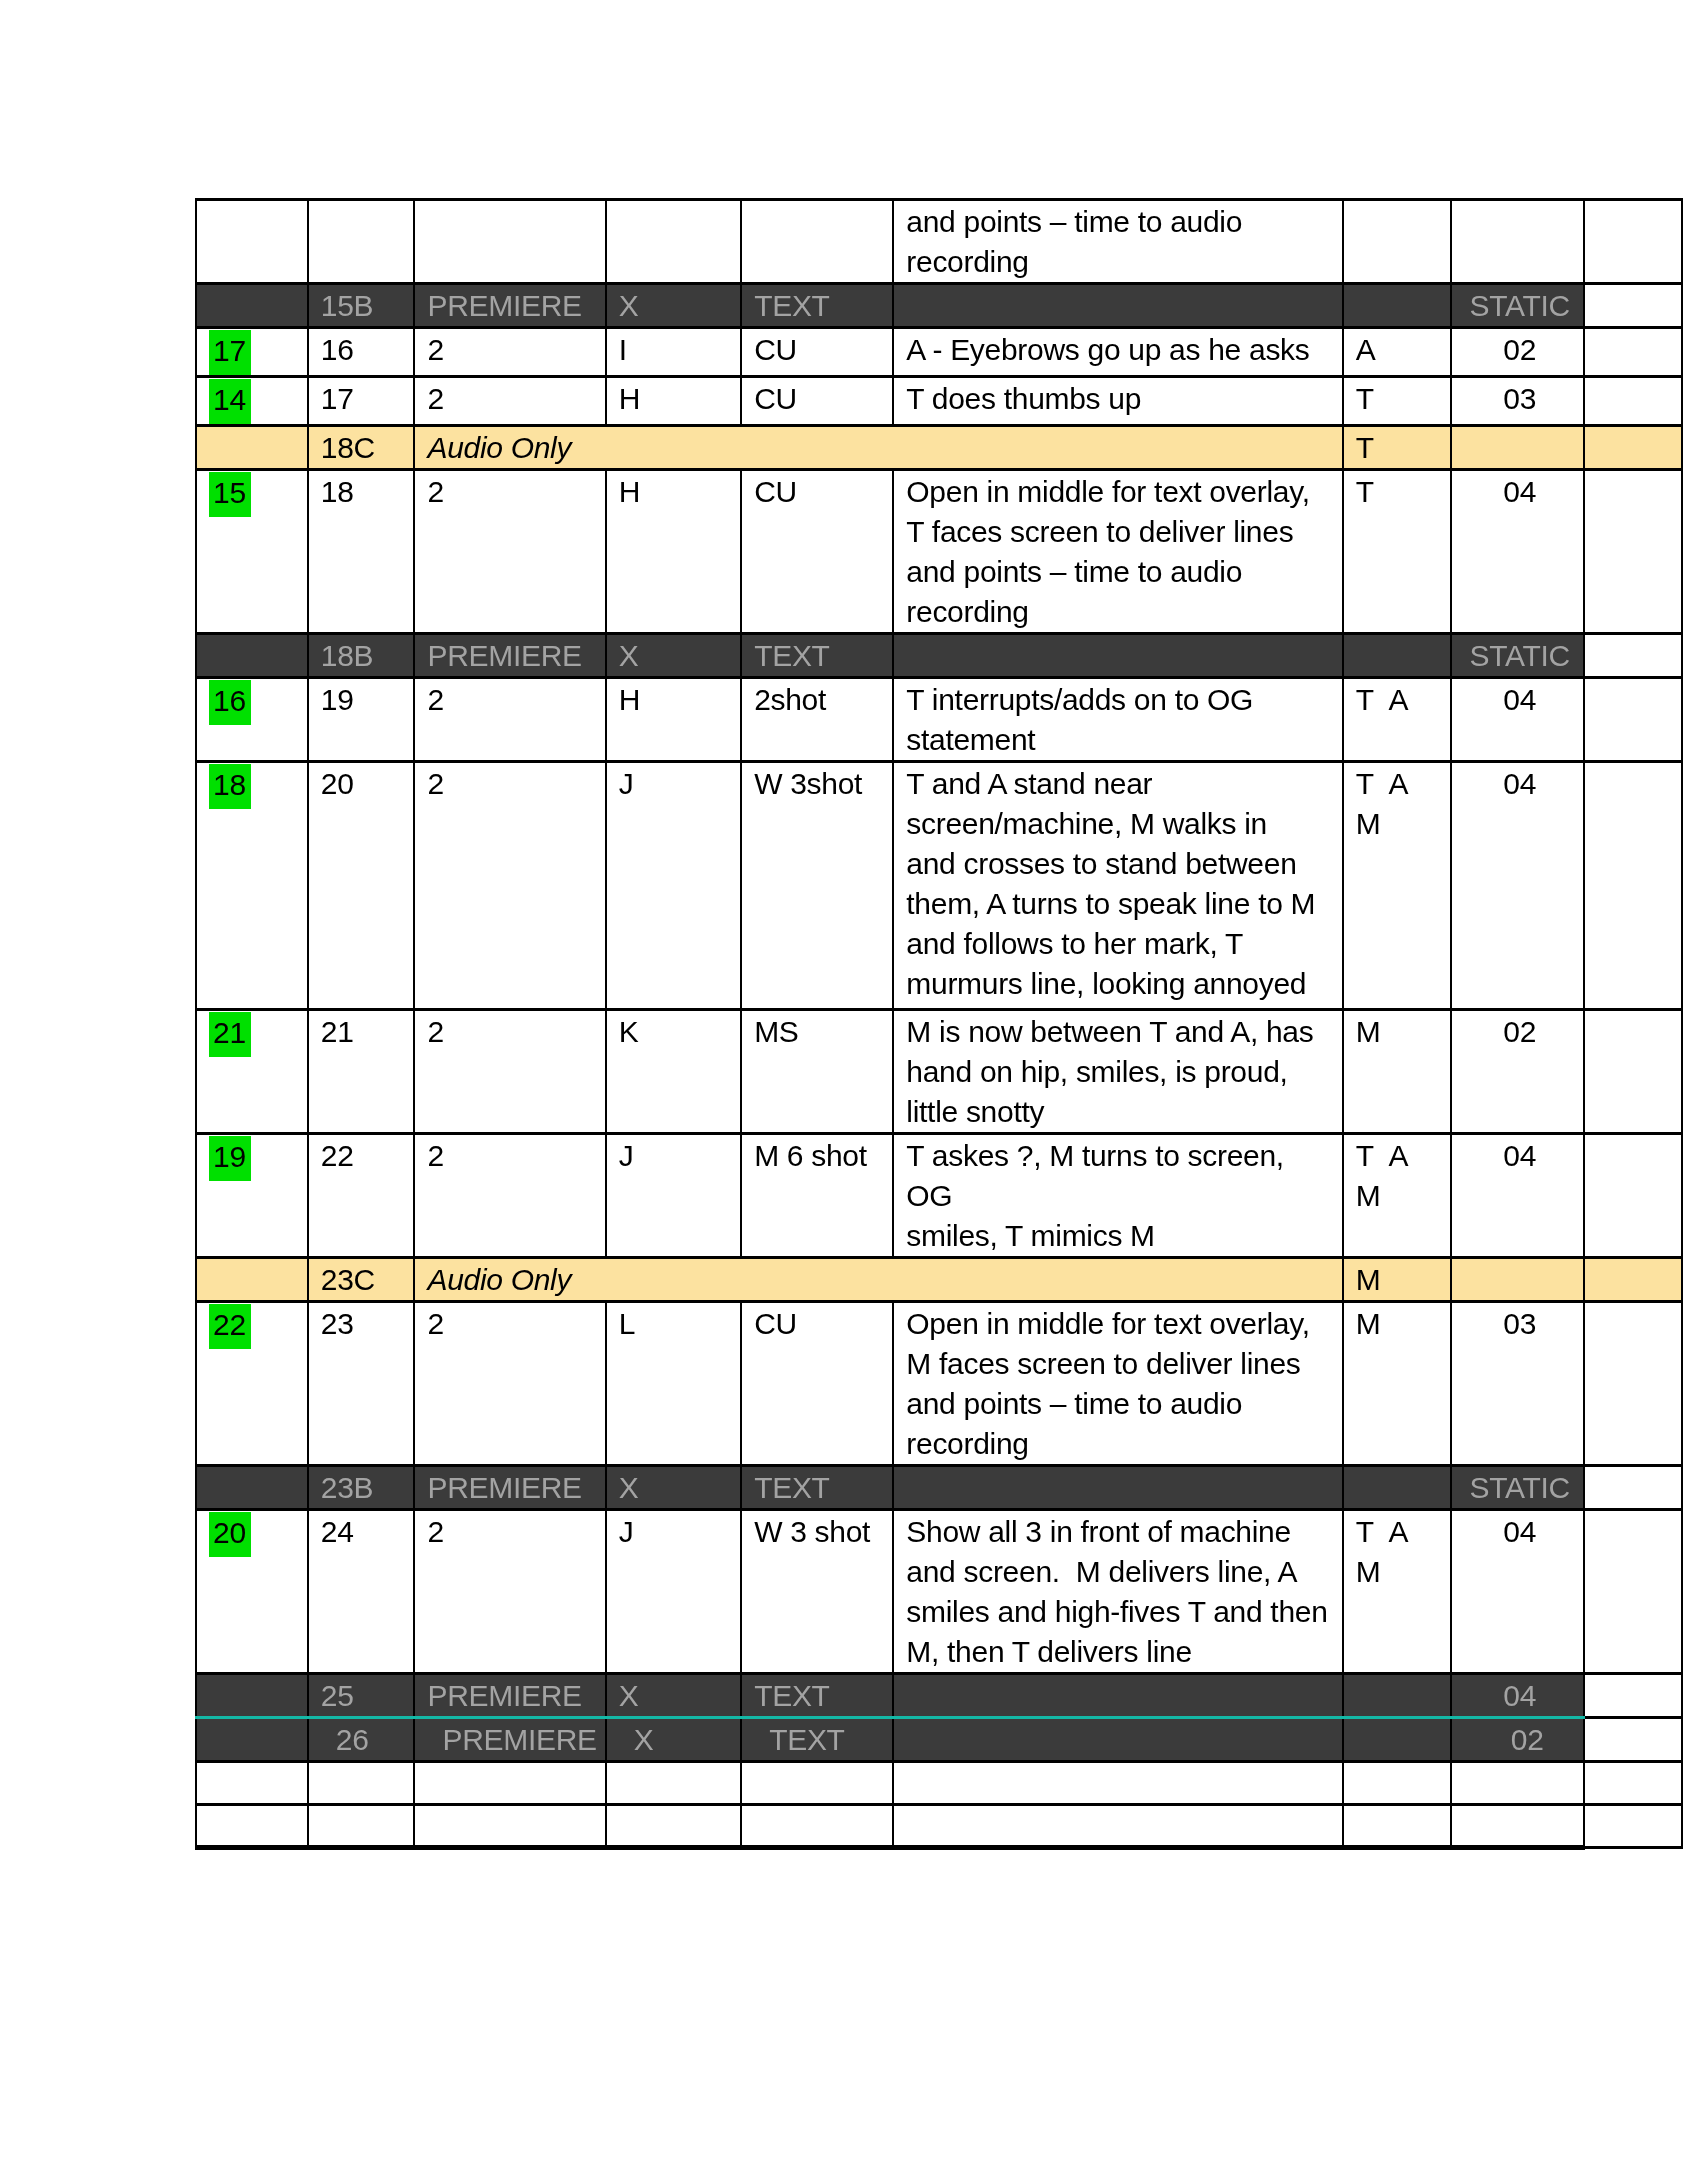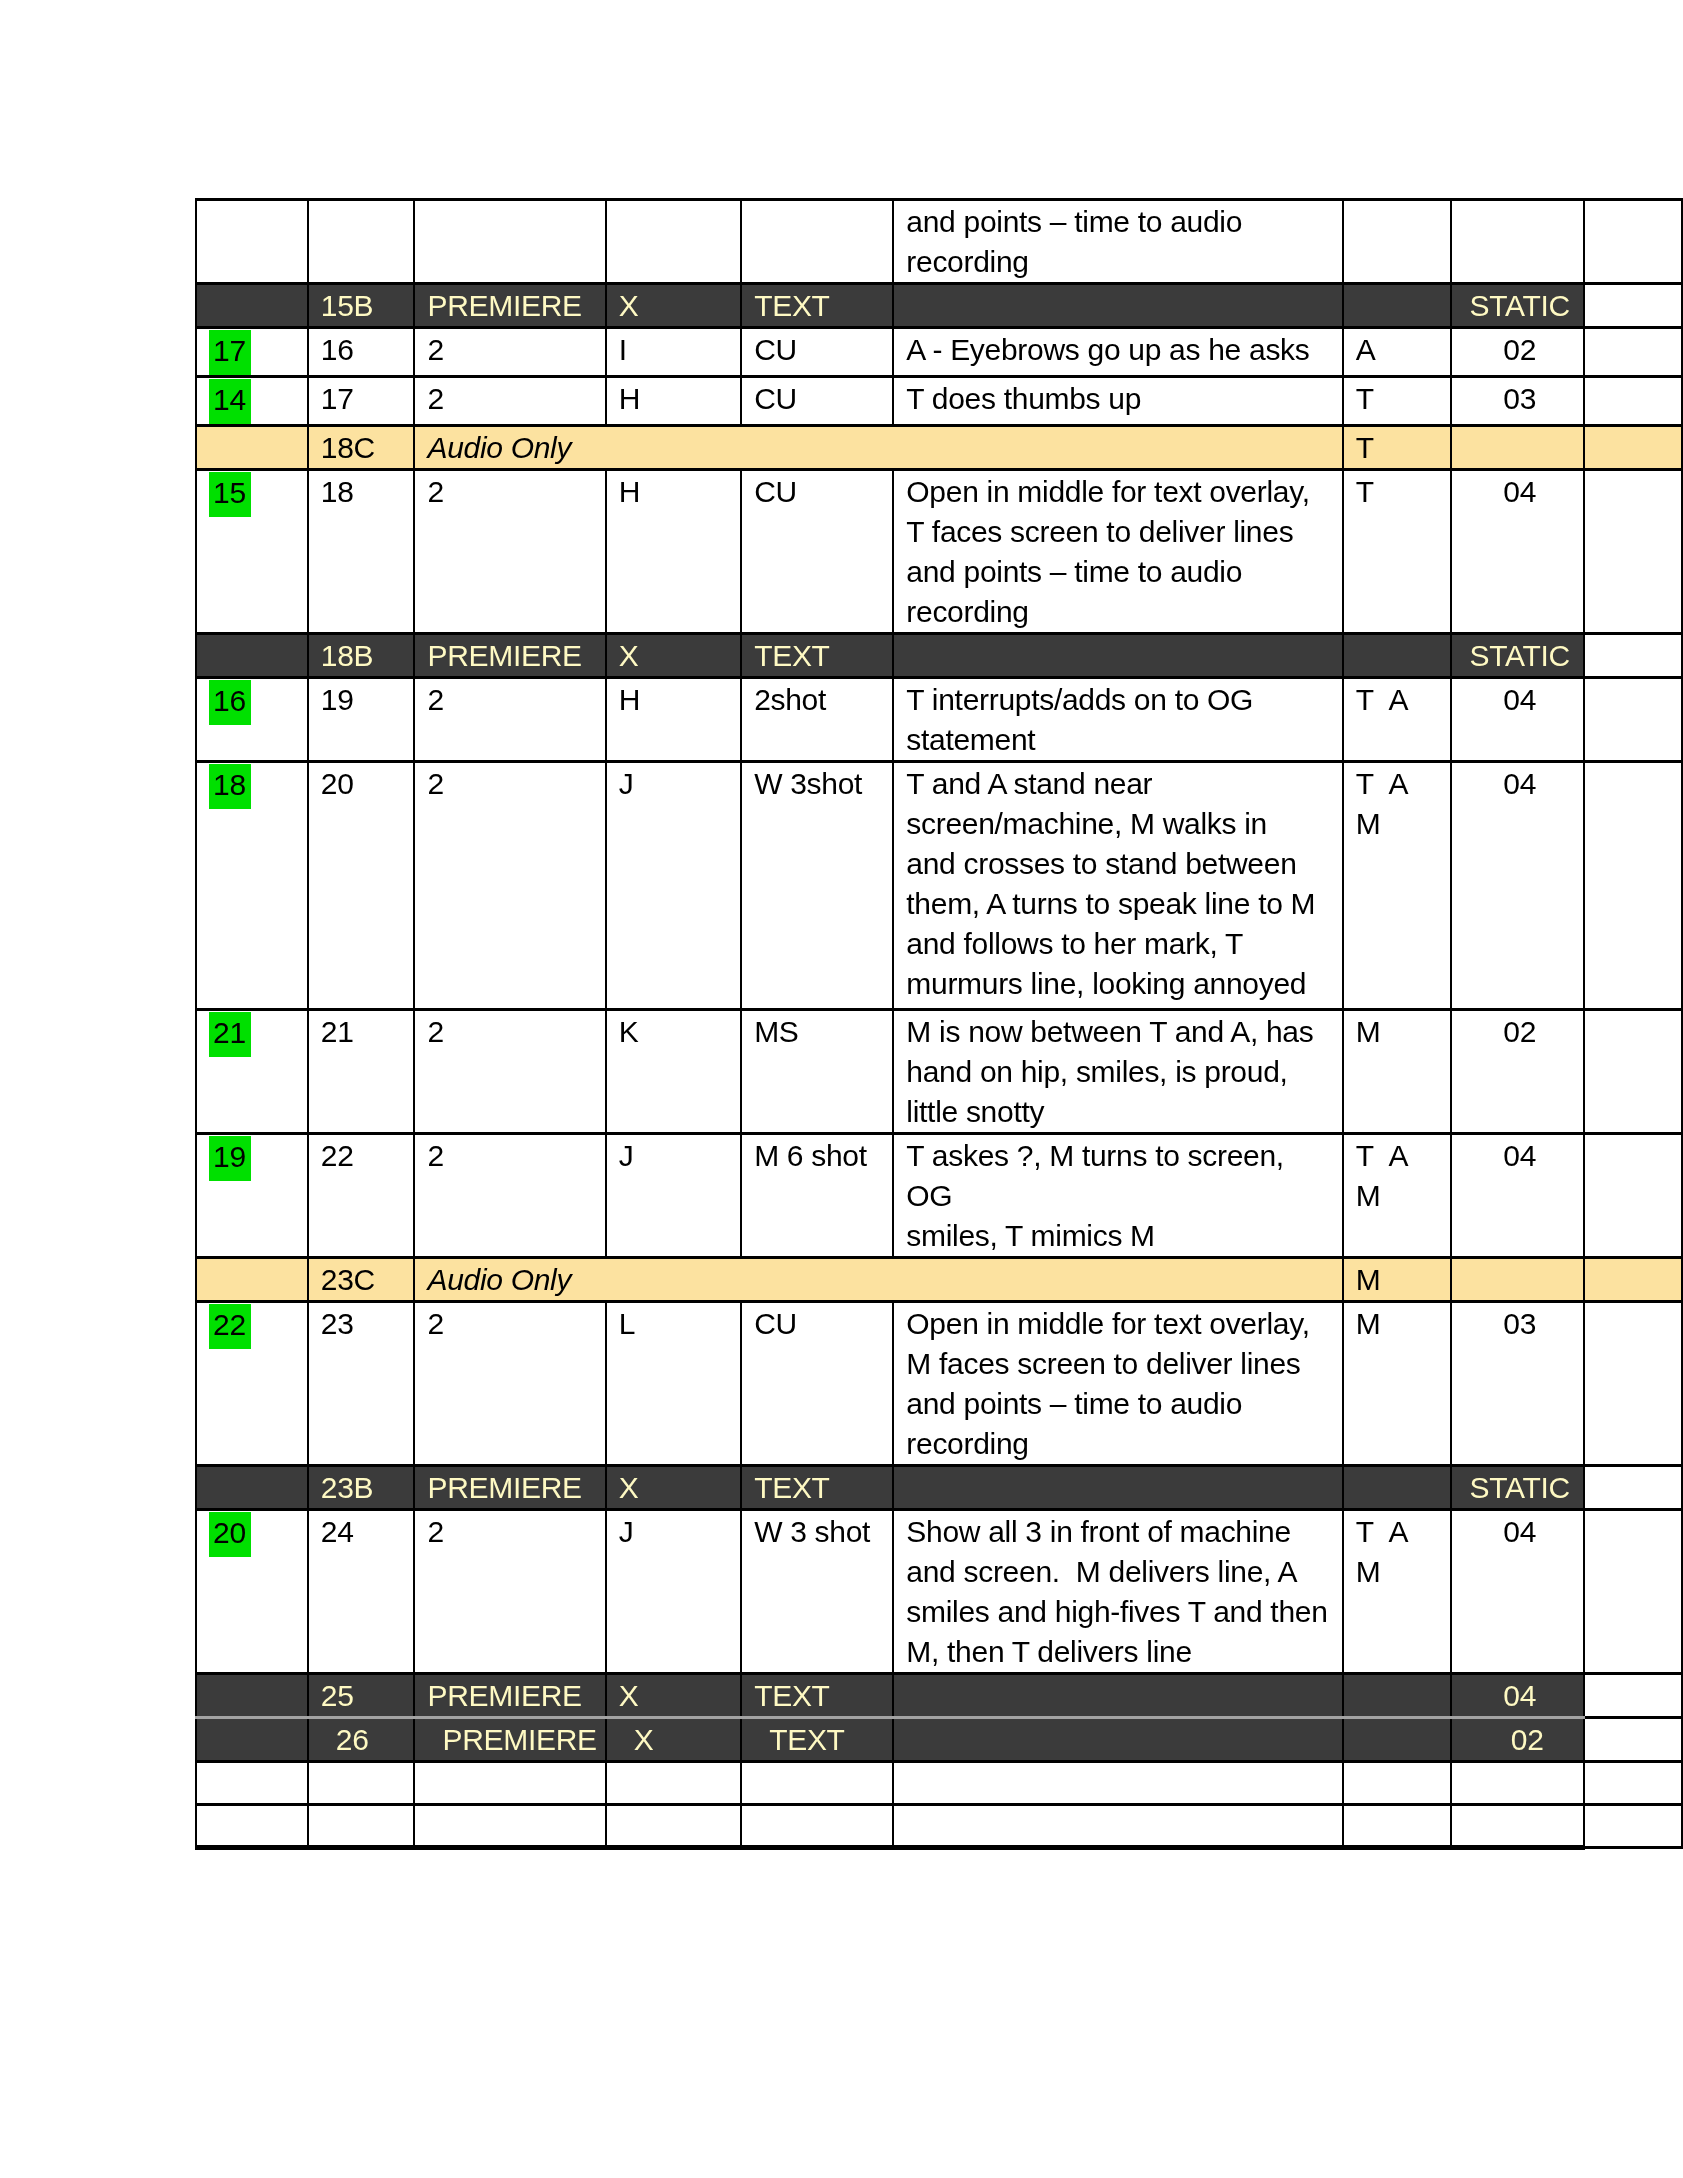--- a/index.html
+++ b/index.html
@@ -29,22 +29,22 @@
     padding: 1px 8px 0 12px;
     vertical-align: top;
     overflow: hidden;
   }
   td.c1 { padding-left: 13px; border-left-width: 3px; }
   td.c8 { border-right-width: 3px; text-align: center; }
   td.desc { white-space: pre-line; }
   td.chars { word-spacing: 9px; }
   tr.last td:not(.ghost) { border-bottom-width: 5px; }
 
-  tr.dark td:not(.ghost) { background: #3b3b3b; color: #fef9c3; }
-  tr.gap-bottom td:not(.ghost) { border-bottom: 3px solid #a3a3a3; }
+  tr.dark td:not(.ghost) { background: #3b3b3b; color: #a3a3a3; }
+  tr.gap-bottom td:not(.ghost) { border-bottom: 3px solid #14b8a6; }
   tr.gap-top td:not(.ghost) { border-top: 3px solid #ffffff; padding-left: 27px; }
 
   tr.audio td:not(.ghost) { background: #fce2a0; }
   td.audio-label { text-align: left; font-style: italic; }
 
   td.ghost { border: none; background: transparent; }
   tr.audio td.ghost {
     background: #fce2a0;
     border-top: 3px solid #000;
     border-bottom: 3px solid #000;

